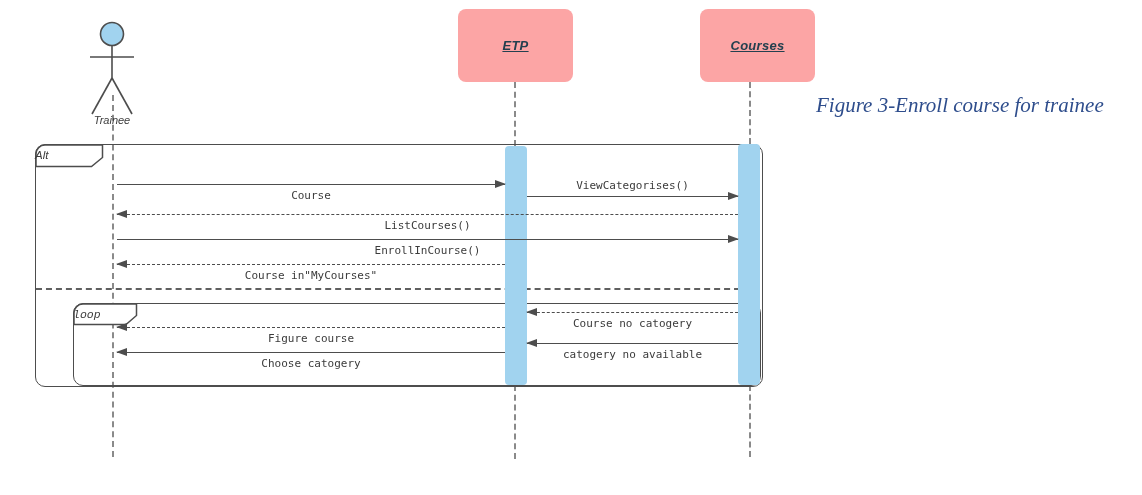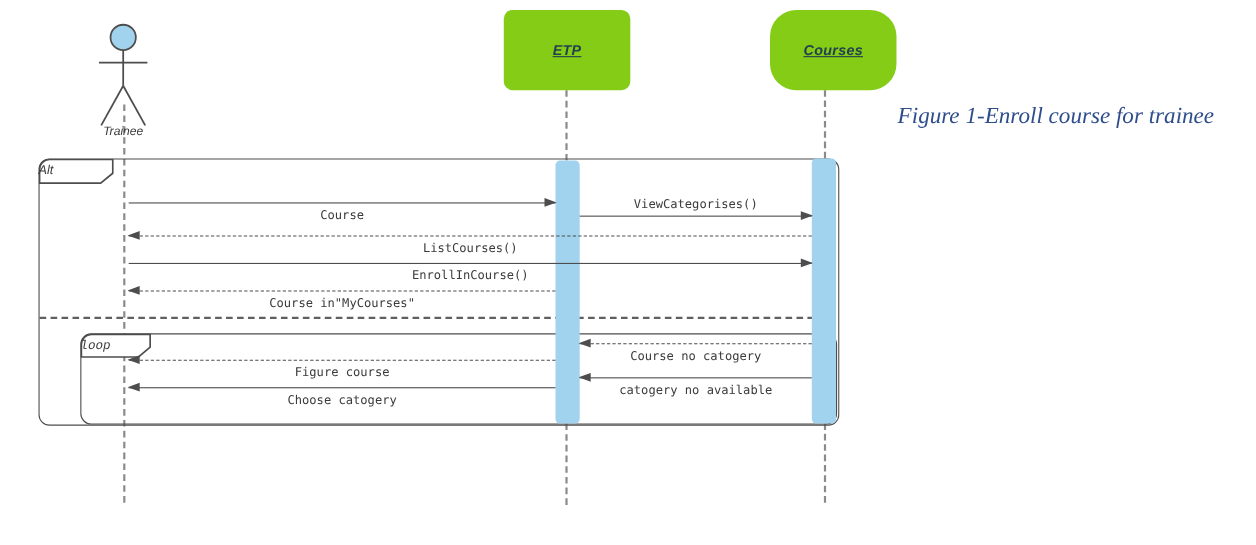--- a/index.html
+++ b/index.html
@@ -5,21 +5,21 @@
   html,body{margin:0;padding:0;background:#fff;}
   .canvas{
     position:relative;width:1142px;height:495px;background:#ffffff;overflow:hidden;
     font-family:"Liberation Sans",sans-serif;color:#3b3b3b;
   }
   
   .lifeline{position:absolute;width:0;border-left:2px dashed #8a8a8a;z-index:1;}
   
   .objbox{
     position:absolute;top:9px;width:115px;height:73px;border-radius:8px;
-    background:#84cc16;display:flex;align-items:center;justify-content:center;z-index:2;
+    background:#fca5a5;display:flex;align-items:center;justify-content:center;z-index:2;
   }
   .objbox .objlabel{
     font-style:italic;font-weight:600;font-size:13px;color:#24404f;
     text-decoration:underline;letter-spacing:.3px;
   }
   
   .actor-label{position:absolute;font-style:italic;font-size:11px;color:#3b3b3b;text-align:center;z-index:2;}
   
   .frame{position:absolute;border:1.5px solid #4d4d4d;border-radius:10px;background:transparent;z-index:2;}
   .frame-tab{position:absolute;z-index:3;}
@@ -67,25 +67,25 @@
     <line x1="27" y1="25.5" x2="27" y2="58" stroke="#4d4d4d" stroke-width="1.6"></line>
     <line x1="5" y1="37" x2="49" y2="37" stroke="#4d4d4d" stroke-width="1.6"></line>
     <line x1="27" y1="58" x2="7" y2="94" stroke="#4d4d4d" stroke-width="1.6"></line>
     <line x1="27" y1="58" x2="47" y2="94" stroke="#4d4d4d" stroke-width="1.6"></line>
   </svg>
   <div class="actor-label" style="left:76px;top:114px;width:72px;">Trainee</div>
 
   <div class="objbox" style="left:458px;">
     <span class="objlabel">ETP</span>
   </div>
-  <div class="objbox" style="left:700px;border-radius:24px;">
+  <div class="objbox" style="left:700px;">
     <span class="objlabel">Courses</span>
   </div>
 
-  <div class="caption">Figure 1-Enroll course for trainee</div>
+  <div class="caption">Figure 3-Enroll course for trainee</div>
 
   <div class="frame" style="left:35px;top:144px;width:726px;height:241px;"></div>
   <svg class="frame-tab" style="left:35px;top:144px;" width="69" height="24" viewBox="0 0 69 24">
     <path d="M10,1 H67.5 V13.5 L56.5,22.5 H1 V10 A9,9 0 0 1 10,1 Z" fill="#ffffff" stroke="#4d4d4d" stroke-width="1.5"></path>
   </svg>
   <div class="frame-tab-label" style="left:35px;top:145px;width:64px;">Alt</div>
   <div class="divider" style="left:36px;top:288px;width:724px;"></div>
 
   <div class="frame" style="left:73px;top:303px;width:686px;height:81px;"></div>
   <svg class="frame-tab" style="left:73px;top:303px;" width="65" height="23" viewBox="0 0 65 23">

